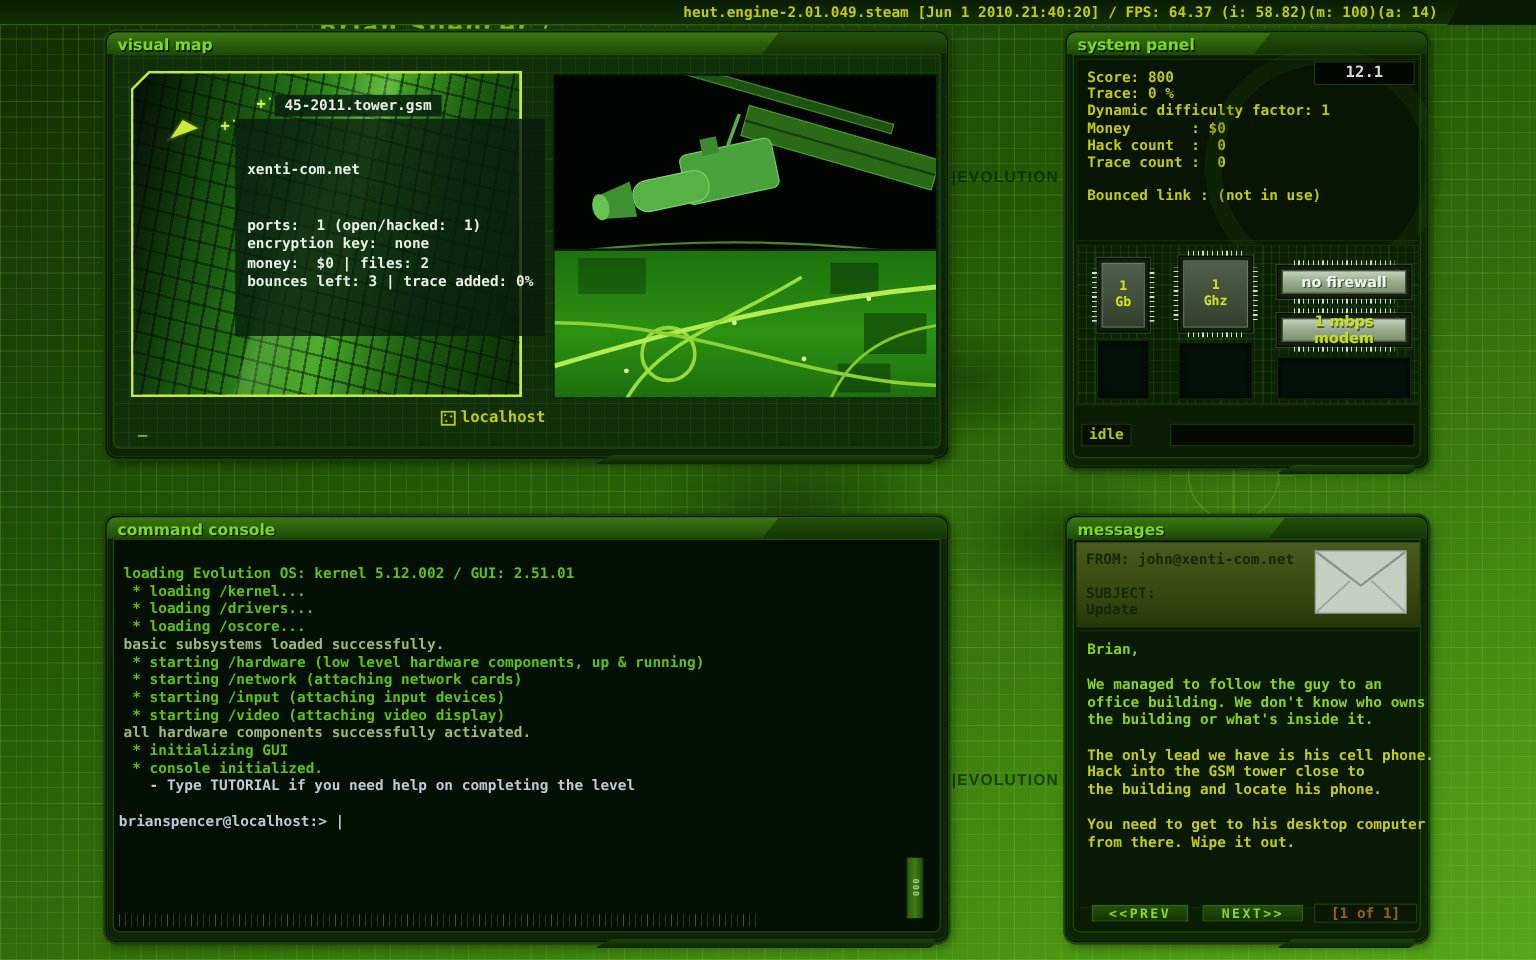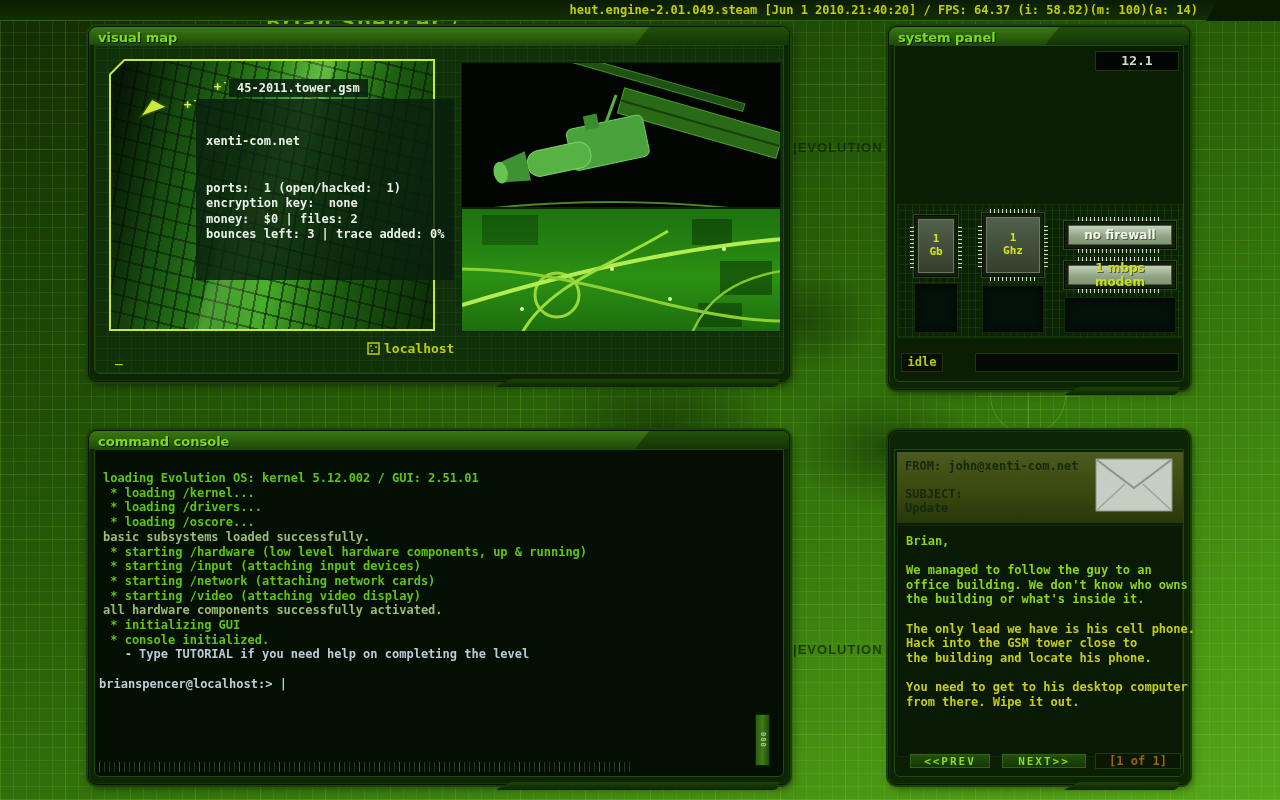--- a/index.html
+++ b/index.html
@@ -261,20 +261,32 @@
       <div class="map-underscore">_</div>
     </div>
   </section>
 
   <section class="panel" id="system-panel">
     <header>
       <div class="notch" style="width:48%"></div>
       <span class="title">system panel</span>
     </header>
     <div class="panel-body">
+      <div class="stats-area">
+        <div id="stats-list">
+            <div class="stat-line">Score: 800</div>
+            <div class="stat-line">Trace: 0 %</div>
+            <div class="stat-line">Dynamic difficulty factor: 1</div>
+            <div class="stat-line">Money       : $0</div>
+            <div class="stat-line">Hack count  :  0</div>
+            <div class="stat-line">Trace count :  0</div>
+            <div class="stat-line">&nbsp;</div>
+            <div class="stat-line">Bounced link : (not in use)</div>
+          </div>
+      </div>
       <div class="version-box">12.1</div>
       <div class="hw-area">
         <div class="chip chip-mem">
           <div class="pins pins-l"></div>
           <div class="pins pins-r"></div>
           <div class="chip-core">
               <span>1 Gb</span>
             </div>
         </div>
         <div class="chip chip-cpu">
@@ -317,37 +329,41 @@
       <span class="title">command console</span>
     </header>
     <div class="panel-body">
       <div id="console-lines">
           <div class="console-line c-g">loading Evolution OS: kernel 5.12.002 / GUI: 2.51.01</div>
           <div class="console-line c-g"> * loading /kernel...</div>
           <div class="console-line c-g"> * loading /drivers...</div>
           <div class="console-line c-g"> * loading /oscore...</div>
           <div class="console-line c-p">basic subsystems loaded successfully.</div>
           <div class="console-line c-g"> * starting /hardware (low level hardware components, up &amp; running)</div>
+          <div class="console-line c-g"> * starting /network (attaching network cards)</div>
           <div class="console-line c-g"> * starting /input (attaching input devices)</div>
-          <div class="console-line c-g"> * starting /network (attaching network cards)</div>
           <div class="console-line c-g"> * starting /video (attaching video display)</div>
           <div class="console-line c-p">all hardware components successfully activated.</div>
           <div class="console-line c-g"> * initializing GUI</div>
           <div class="console-line c-g"> * console initialized.</div>
           <div class="console-line c-i">   - Type TUTORIAL if you need help on completing the level</div>
         </div>
       <div id="prompt-line" class="console-line c-i" style="top: 226.8px;"><span>brianspencer@localhost:&gt; </span><span>|</span></div>
       <div class="scroll-thumb">
         <span>000</span>
       </div>
       <div class="console-ruler"></div>
     </div>
   </section>
 
   <section class="panel" id="messages">
+    <header>
+      <div class="notch" style="width:44%"></div>
+      <span class="title">messages</span>
+    </header>
     <div class="panel-body">
       <div class="msg-info">
         <div><span>FROM:</span> <span>john@xenti-com.net</span></div>
         <div class="row2">SUBJECT:</div>
         <div>Update</div>
         <svg class="envelope" viewBox="0 0 78 54">
           <rect x="1" y="1" width="76" height="52" fill="#c6cec4" stroke="#89938а"></rect>
           <rect x="1" y="1" width="76" height="52" fill="#c6cec4" stroke="#89938a"></rect>
           <polyline points="2,2 39,30 76,2" fill="none" stroke="#8a948a" stroke-width="2"></polyline>
           <polyline points="2,52 30,26" fill="none" stroke="#9aa49a" stroke-width="1.5"></polyline>

